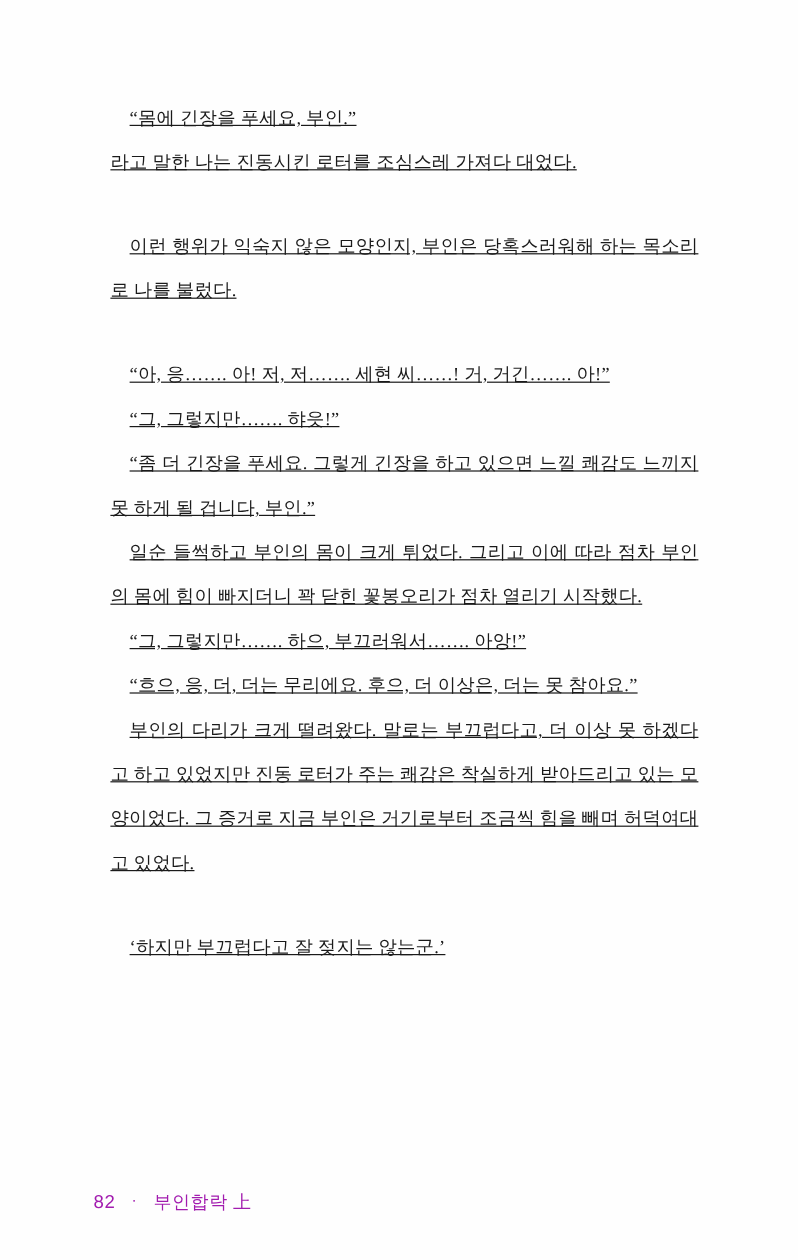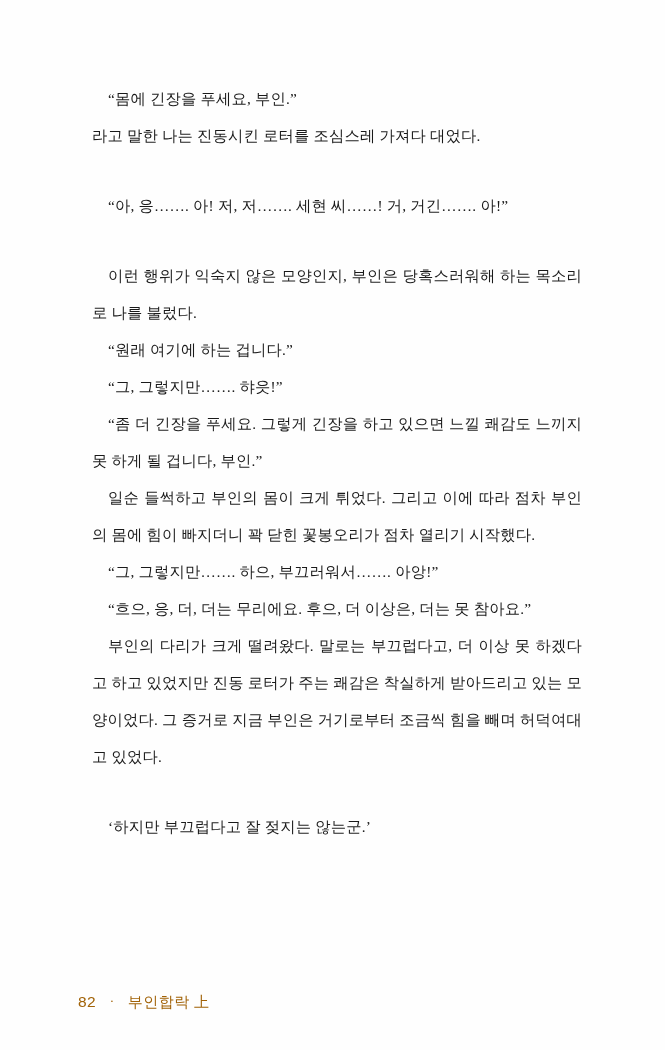--- a/index.html
+++ b/index.html
@@ -29,34 +29,35 @@
     width: 490px;
   }
   p {
     margin: 0;
     font-size: 15.3px;
     line-height: 37px;
     letter-spacing: 0.2px;
     text-align: justify;
     text-justify: inter-character;
     word-break: break-all;
+    text-decoration: underline;
   }
   p.indent {
     text-indent: 16px;
   }
   p.gap-before {
     margin-top: 33px;
   }
   .footer {
     position: absolute;
     left: 78px;
     bottom: 38px;
     font-size: 15.5px;
     letter-spacing: 0.5px;
-    color: #a16207;
+    color: #a21caf;
   }
   .footer .sep {
     padding: 0 9px;
     font-size: 13px;
     position: relative;
     top: -2px;
   }
   .footer .pno {
     font-family: "Liberation Sans", sans-serif;
     font-size: 15.5px;
@@ -66,23 +67,22 @@
   }
 </style>
 </head>
 <body>
 
 <div class="page">
 
   <div class="text-block">
     <p class="indent">“몸에 긴장을 푸세요, 부인.”</p>
     <p>라고 말한 나는 진동시킨 로터를 조심스레 가져다 대었다.</p>
+    <p class="indent gap-before">이런 행위가 익숙지 않은 모양인지, 부인은 당혹스러워해 하는 목소리로 나를 불렀다.</p>
     <p class="indent gap-before">“아, 응……. 아! 저, 저……. 세현 씨……! 거, 거긴……. 아!”</p>
-    <p class="indent gap-before">이런 행위가 익숙지 않은 모양인지, 부인은 당혹스러워해 하는 목소리로 나를 불렀다.</p>
-    <p class="indent">“원래 여기에 하는 겁니다.”</p>
     <p class="indent">“그, 그렇지만……. 햐읏!”</p>
     <p class="indent">“좀 더 긴장을 푸세요. 그렇게 긴장을 하고 있으면 느낄 쾌감도 느끼지 못 하게 될 겁니다, 부인.”</p>
     <p class="indent">일순 들썩하고 부인의 몸이 크게 튀었다. 그리고 이에 따라 점차 부인의 몸에 힘이 빠지더니 꽉 닫힌 꽃봉오리가 점차 열리기 시작했다.</p>
     <p class="indent">“그, 그렇지만……. 하으, 부끄러워서……. 아앙!”</p>
     <p class="indent">“흐으, 응, 더, 더는 무리에요. 후으, 더 이상은, 더는 못 참아요.”</p>
     <p class="indent">부인의 다리가 크게 떨려왔다. 말로는 부끄럽다고, 더 이상 못 하겠다고 하고 있었지만 진동 로터가 주는 쾌감은 착실하게 받아드리고 있는 모양이었다. 그 증거로 지금 부인은 거기로부터 조금씩 힘을 빼며 허덕여대고 있었다.</p>
     <p class="indent gap-before">‘하지만 부끄럽다고 잘 젖지는 않는군.’</p>
   </div>
 
   <div class="footer">

